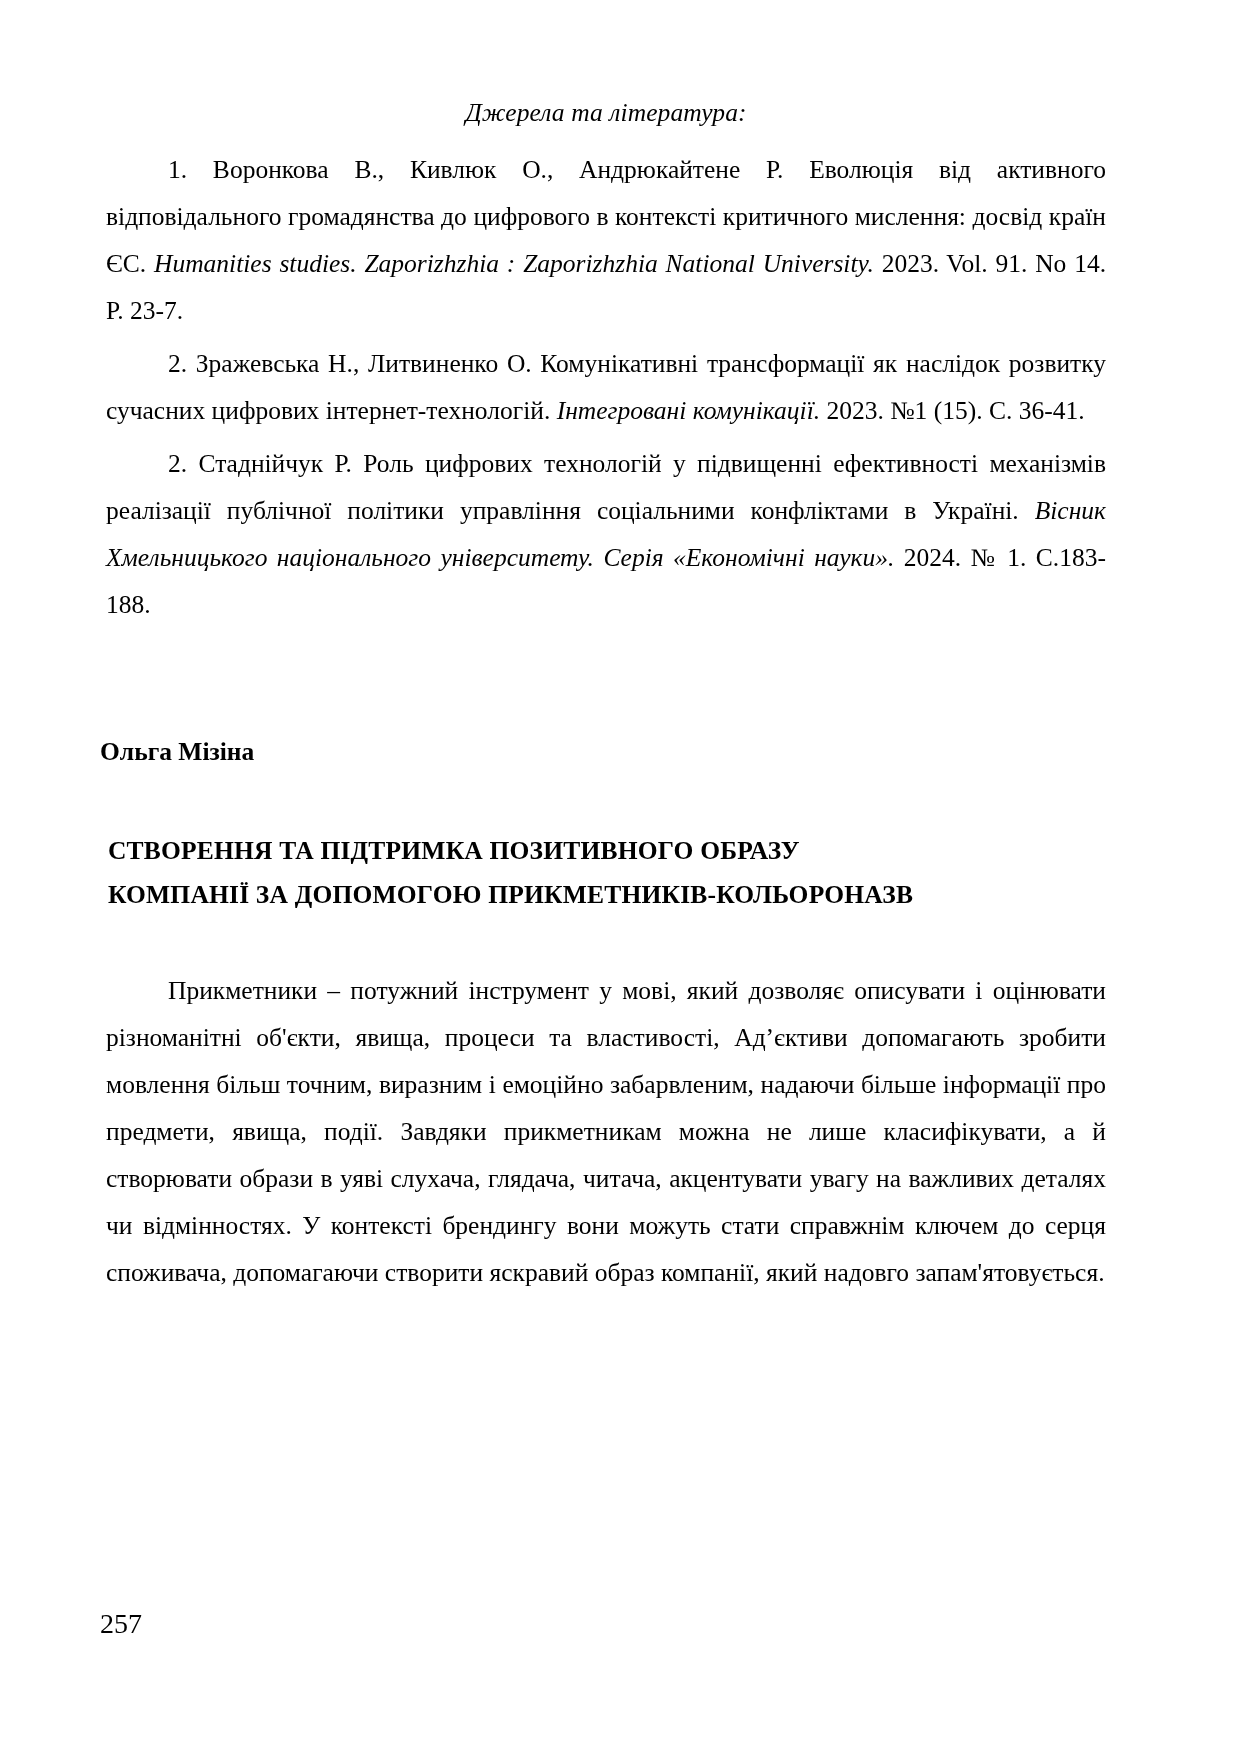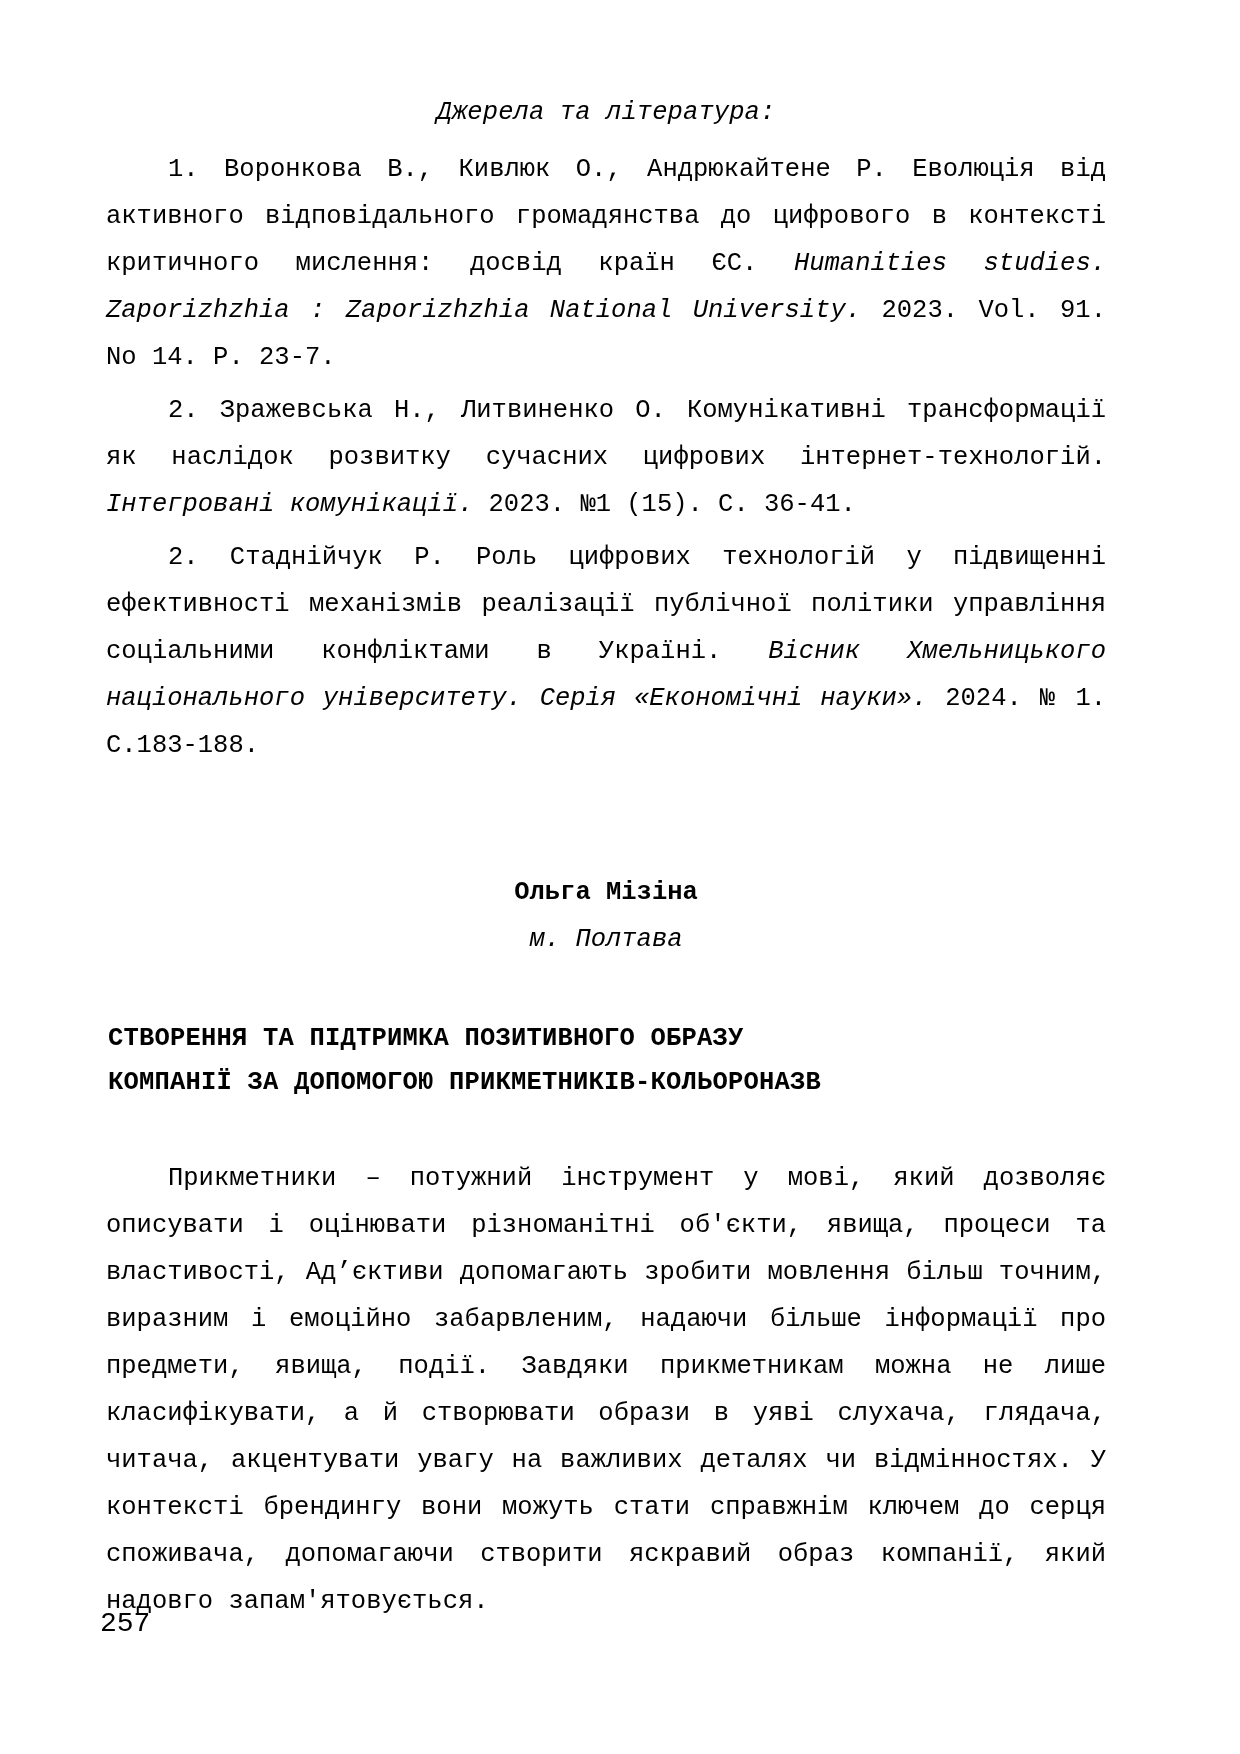--- a/index.html
+++ b/index.html
@@ -17,21 +17,20 @@
     overflow: hidden;
   }
 
   .page {
     position: absolute;
     top: 0; left: 0;
     width: 1240px;
     height: 1754px;
     box-sizing: border-box;
     padding: 16px;
-    font-family: Liberation Mono, monospace;
   }
 
   .content {
     position: absolute;
     left: 100px;
     top: 96px;
     width: 1012px;
   }
 
   
@@ -56,21 +55,21 @@
   }
   .para.ref { margin-bottom: 0; }
 
   .para i, .para em { font-style: italic; }
 
   
   .gap-big { height: 100px; }
 
   
   .author-block {
-    text-align: center;
+    text-align: left;
     margin-top: 0;
   }
   .author-name {
     font-weight: bold;
     font-size: 25.5px;
     line-height: 47px;
     margin: 0;
   }
   .author-city {
     font-style: italic;
@@ -113,21 +112,20 @@
     <p class="para ref"><span>1. Воронкова В., Кивлюк О., Андрюкайтене Р. Еволюція від активного відповідального громадянства до цифрового в контексті критичного мислення: досвід країн ЄС. </span><i>Humanities studies. Zaporizhzhia : Zaporizhzhia National University.</i><span> 2023. Vol. 91. No 14. P. 23-7.</span></p>
 
     <p class="para ref"><span>2. Зражевська Н., Литвиненко О. Комунікативні трансформації як наслідок розвитку сучасних цифрових інтернет-технологій. </span><i>Інтегровані комунікації.</i><span> 2023. №1 (15). С. 36-41.</span></p>
 
     <p class="para ref"><span>2. Стаднійчук Р. Роль цифрових технологій у підвищенні ефективності механізмів реалізації публічної політики управління соціальними конфліктами в Україні. </span><i>Вісник Хмельницького національного університету. Серія «Економічні науки».</i><span> 2024. № 1. С.183-188.</span></p>
 
     <div class="gap-big"></div>
 
     <div class="author-block">
       <div class="author-name">Ольга Мізіна</div>
-      <div class="author-city">м. Полтава</div>
     </div>
 
     <div class="article-title">
       <span class="tline">СТВОРЕННЯ ТА ПІДТРИМКА ПОЗИТИВНОГО ОБРАЗУ</span>
       <span class="tline">КОМПАНІЇ ЗА ДОПОМОГОЮ ПРИКМЕТНИКІВ-КОЛЬОРОНАЗВ</span>
     </div>
 
     <div class="gap-title"></div>
 
     <p class="para">Прикметники – потужний інструмент у мові, який дозволяє описувати і оцінювати різноманітні об'єкти, явища, процеси та властивості, Ад’єктиви допомагають зробити мовлення більш точним, виразним і емоційно забарвленим, надаючи більше інформації про предмети, явища, події. Завдяки прикметникам можна не лише класифікувати, а й створювати образи в уяві слухача, глядача, читача, акцентувати увагу на важливих деталях чи відмінностях. У контексті брендингу вони можуть стати справжнім ключем до серця споживача, допомагаючи створити яскравий образ компанії, який надовго запам'ятовується.</p>

